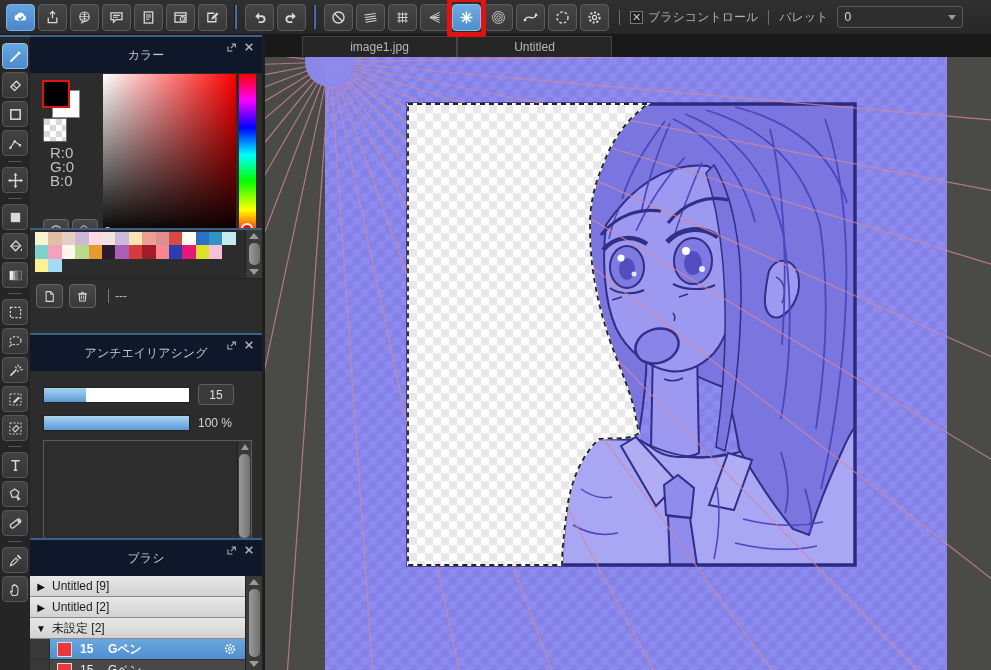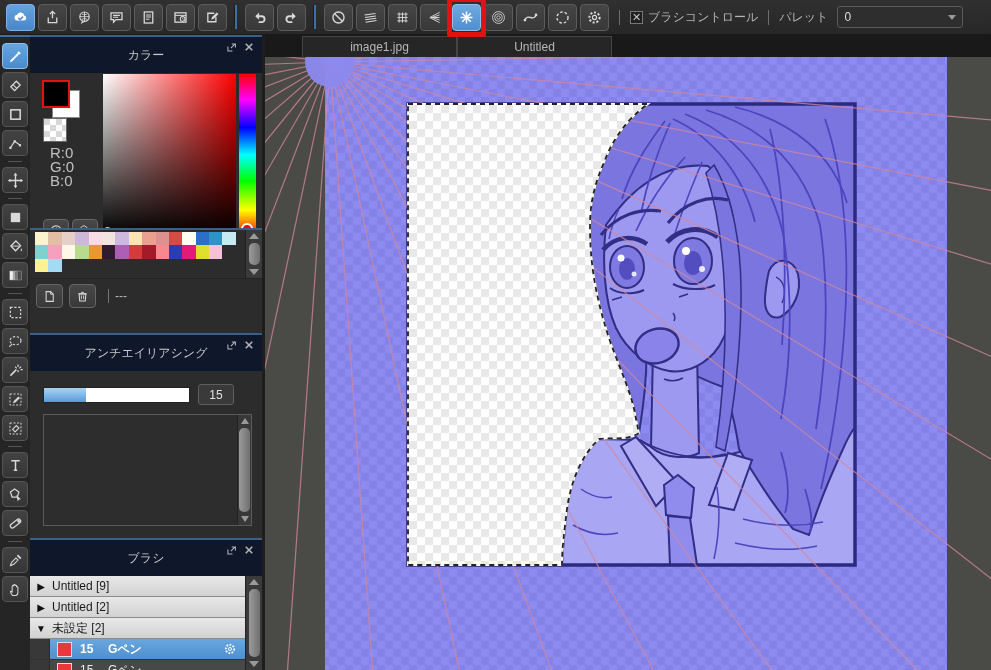--- a/index.html
+++ b/index.html
@@ -509,20 +509,26 @@
             <svg viewBox="0 0 20 20" width="12" height="12">
               <path d="M4.5 4.5l11 11M15.5 4.5l-11 11" stroke="currentColor" stroke-width="2.6"></path>
             </svg>
           </span>
       </div>
       <div class="slider-row first">
         <div class="sbar">
             <div class="sfill" id="size-fill" style="width: 29%;"></div>
           </div>
         <div class="sval-box">15</div>
+      </div>
+      <div class="slider-row second">
+        <div class="sbar">
+            <div class="sfill" id="op-fill" style="width: 100%;"></div>
+          </div>
+        <div class="sval-text">100 %</div>
       </div>
       <div class="bc-inner">
         <div class="bc-content">
         </div>
         <div class="bc-scroll">
           <span class="arr up" style="border-left-width:4px;border-right-width:4px"></span>
           <span class="thumb"></span>
           <span class="arr down" style="border-left-width:4px;border-right-width:4px"></span>
         </div>
       </div>

